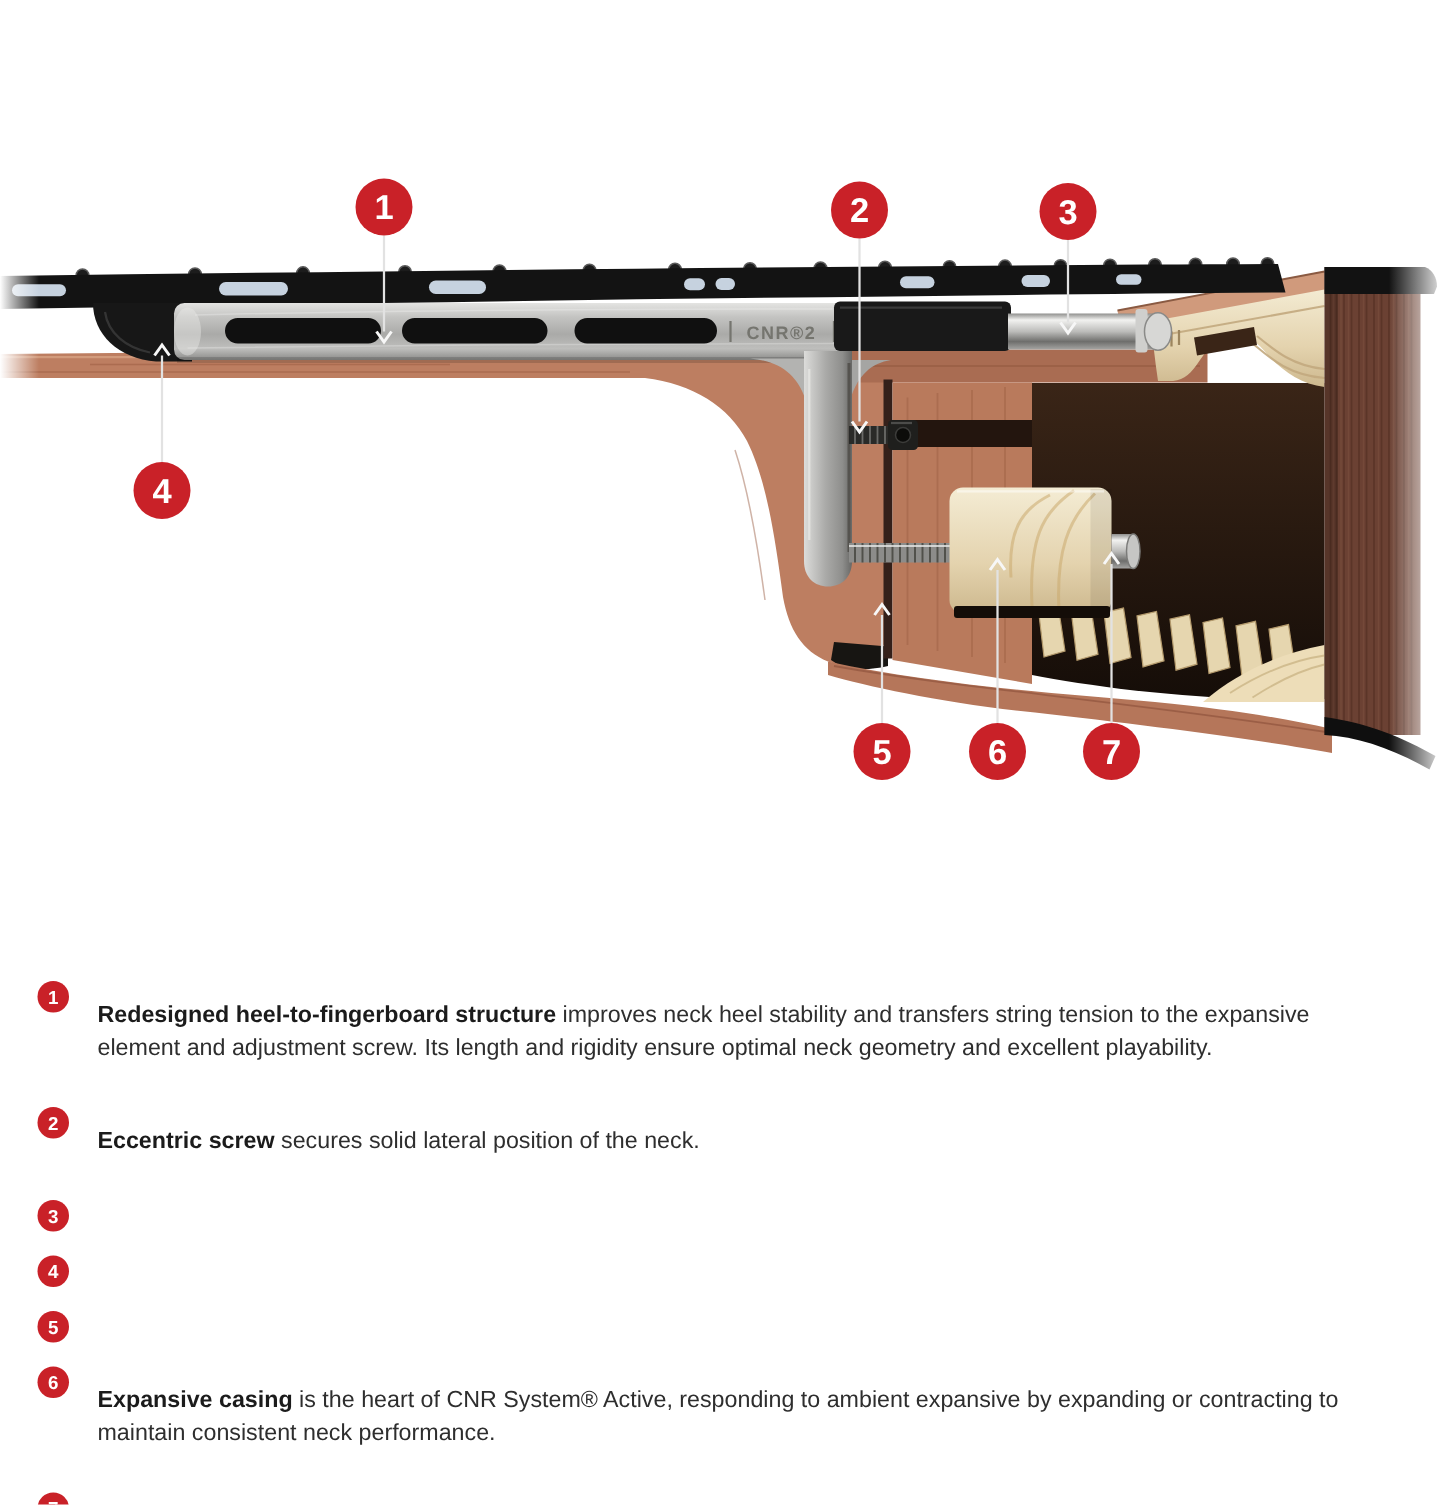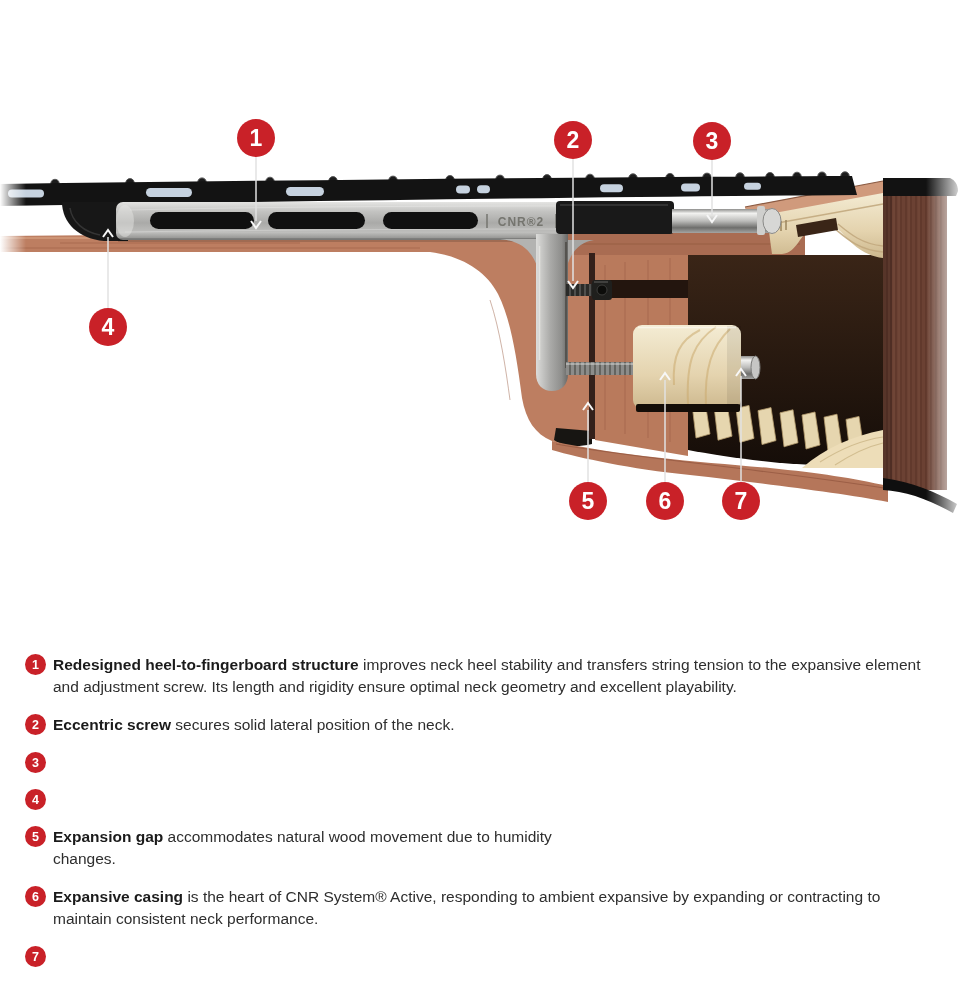--- a/index.html
+++ b/index.html
@@ -4,21 +4,21 @@
 <style>
   html,body{margin:0;padding:0;background:#fff;}
   body{width:966px;height:1003px;overflow:hidden;font-family:"Liberation Sans",sans-serif;}
   .stage{position:relative;width:966px;height:1003px;background:#fff;}
   .photo-area{position:relative;width:966px;height:620px;}
   .legend{margin-top:34px;padding:0 25px 0 25px;}
   .lrow{display:flex;align-items:flex-start;margin-bottom:16px;}
   .lnum{flex:0 0 auto;width:21px;height:21px;border-radius:50%;background:#c92128;color:#fff;
         display:flex;align-items:center;justify-content:center;font-size:12.5px;font-weight:bold;
         margin-right:7px;margin-top:0px;}
-  .ltext{margin:0;font-size:15.5px;line-height:22px;color:#2e2e2e;max-width:912px;}
+  .ltext{margin:12px;font-size:15.5px;line-height:22px;color:#2e2e2e;max-width:912px;}
   .ltext b{color:#1b1b1b;}
   .rest2{display:block;}
   svg text{font-family:"Liberation Sans",sans-serif;}
   .callout-num{font-weight:bold;font-size:23px;fill:#ffffff;}
   .stamp{font-weight:bold;font-size:12px;fill:#75756f;letter-spacing:1px;}
 </style>
 </head>
 <body>
 
 <div class="stage">
@@ -308,21 +308,20 @@
   <div class="lrow">
     <span class="lnum">
           <span class="lnum-t">4</span>
         </span>
   </div>
 
   <div class="lrow">
     <span class="lnum">
           <span class="lnum-t">5</span>
         </span>
-    <p class="ltext"><b class="lead">Expansion gap</b><span class="rest"> accommodates natural wood movement due to humidity</span><span class="rest2">changes.</span></p>
   </div>
 
   <div class="lrow">
     <span class="lnum">
           <span class="lnum-t">6</span>
         </span>
     <p class="ltext"><b class="lead">Expansive casing</b><span class="rest"> is the heart of CNR System® Active, responding to ambient expansive by expanding or contracting to maintain consistent neck performance.</span></p>
   </div>
 
   <div class="lrow">

